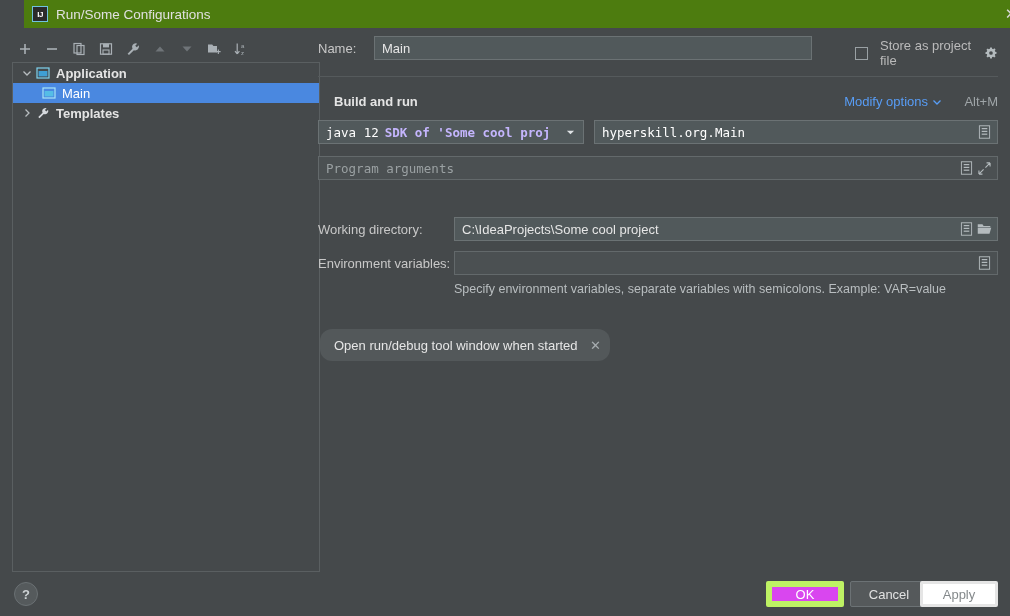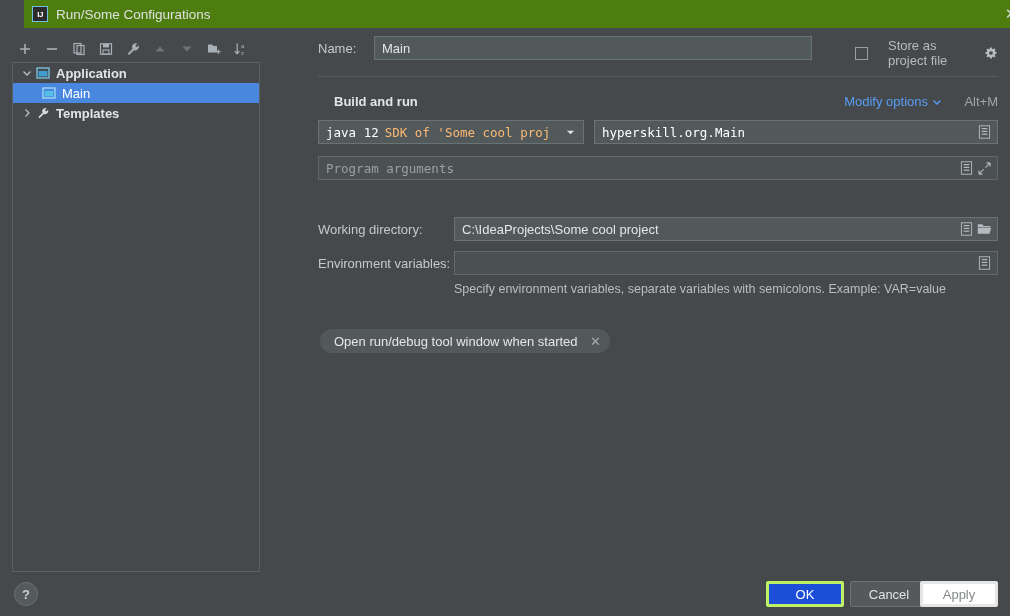--- a/index.html
+++ b/index.html
@@ -72,21 +72,21 @@
     cursor: pointer;
     color: #a9b0b5;
   }
   .tb-btn.disabled { color: #6f7478; }
   .tb-btn svg { display: block; }
 
   
   .tree-panel {
     position: absolute;
     left: 12px; top: 62px;
-    width: 248px; height: 510px;
+    width: 308px; height: 510px;
     background: #45494b;
     border: 1px solid #5a5f61;
     overflow: hidden;
   }
   .tree-row {
     height: 20px;
     display: flex;
     align-items: center;
     padding-left: 6px;
     font-size: 13px;
@@ -135,21 +135,21 @@
   .field-text { flex: 1; overflow: hidden; white-space: nowrap; }
   .field-icon {
     width: 18px; height: 20px;
     display: flex; align-items: center; justify-content: center;
     flex: none; cursor: pointer; color: #b4bbbe;
   }
   .name-label { position: absolute; left: 0; top: 5px; }
   .name-field { position: absolute; left: 56px; top: 0; width: 438px; }
   .store-wrap {
     position: absolute; left: 537px; top: 2px;
-    display: flex; align-items: center; gap: 20px;
+    display: flex; align-items: center; gap: 12px;
     cursor: pointer;
   }
   .cb {
     width: 13px; height: 13px;
     border: 1px solid #9aa1a4;
     background: #45494b;
     flex: none;
   }
 
   .hr {
@@ -183,21 +183,21 @@
   .ev-label { position: absolute; left: 0; top: 220px; }
   .ev-field { position: absolute; left: 136px; top: 215px; width: 544px; }
   .ev-hint {
     position: absolute; left: 136px; top: 246px;
     font-size: 12.5px; color: #b9bec0;
   }
 
   
   .chip {
     position: absolute; left: 2px; top: 293px;
-    height: 24px;
+    height: 32px;
     background: #53585a;
     border-radius: 12px;
     display: flex; align-items: center;
     padding: 0 6px 0 14px;
     color: #e6e6e6; font-size: 13px;
     cursor: pointer;
   }
   .chip-x {
     margin-left: 10px; width: 16px; height: 16px;
     display: flex; align-items: center; justify-content: center;
@@ -213,21 +213,21 @@
     color: #cdd2d4; font-size: 13px; font-weight: bold;
     cursor: pointer;
   }
   .btn {
     position: absolute; bottom: 9px;
     height: 26px; min-width: 78px;
     display: flex; align-items: center; justify-content: center;
     font-size: 13px; border-radius: 2px; cursor: pointer;
   }
   .btn-ok {
-    right: 166px; background: #1d4ed8; border: 3px solid #bef264;
+    right: 166px; background: #d946ef; border: 6px solid #bef264;
     color: #ffffff;
   }
   .btn-cancel {
     right: 82px; background: #55595b; border: 1px solid #6c7275;
     color: #e2e2e2;
   }
   .btn-apply {
     right: 12px; background: #ffffff; border: 3px solid #e5e5e5;
     color: #84898b;
   }
@@ -378,21 +378,21 @@
       <span>Modify options</span>
       <svg width="10" height="10" viewBox="0 0 10 10">
           <path d="M1.5 3.5 5 7 8.5 3.5" fill="none" stroke="#589df6" stroke-width="1.3"></path>
         </svg>
     </div>
     <div class="shortcut">Alt+M</div>
 
     <div class="field mono sdk-field">
       <span class="field-text" style="display:flex;gap:6px;">
         <span style="color:#ffffff;">java 12</span>
-        <span style="color:#fdba74;">SDK of 'Some cool proj</span>
+        <span style="color:#c4b5fd;font-weight:bold;">SDK of 'Some cool proj</span>
       </span>
       <span class="field-icon">
         <svg width="9" height="9" viewBox="0 0 10 10">
             <path d="M1 3 5 7 9 3z" fill="#dfe3e5"></path>
           </svg>
       </span>
     </div>
 
     <div class="field mono main-field">
       <span class="field-text" style="color:#ffffff;">hyperskill.org.Main</span>

